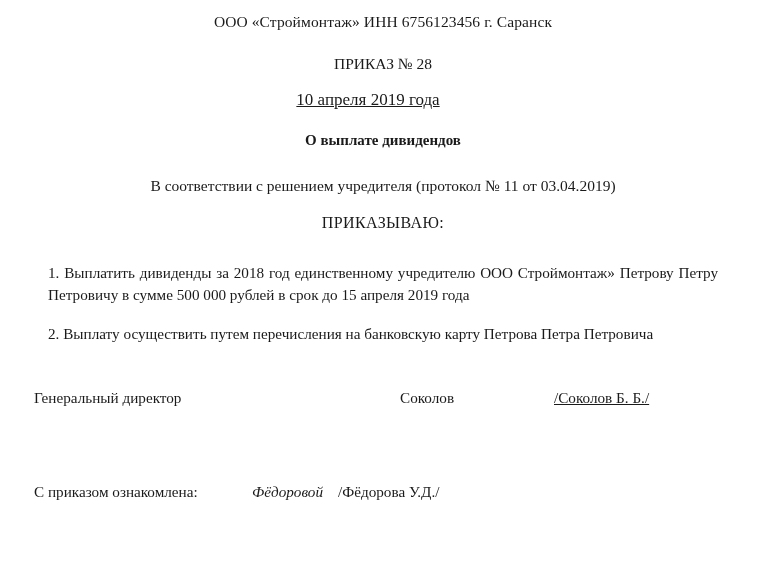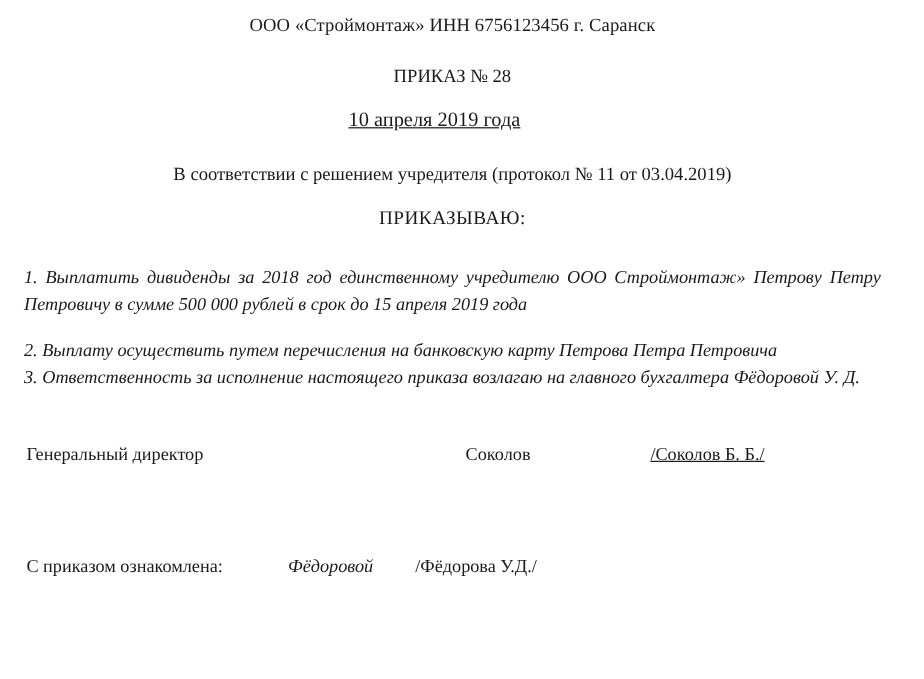--- a/index.html
+++ b/index.html
@@ -19,21 +19,21 @@
     box-sizing: border-box;
     overflow: hidden;
   }
   .doc {
     position: absolute;
     left: 0;
     top: 0;
     width: 770px;
     height: 566px;
     box-sizing: border-box;
-    padding: 8px 36px 0 20px;
+    padding: 8px 36px 0 32px;
   }
   .line-center {
     text-align: center;
     font-size: 15.5px;
     line-height: 1.35;
   }
   .org-header {
     margin-top: 4px;
     font-size: 15.5px;
     letter-spacing: 0.1px;
@@ -63,22 +63,21 @@
     font-size: 16px;
     letter-spacing: 0.4px;
   }
   .body-block {
     margin-top: 28px;
     font-size: 15.2px;
     text-align: justify;
     line-height: 1.45;
   }
   .body-block p {
-    margin: 0;
-    font-style: italic;
+    margin: 16px;
   }
   .item-gap {
     margin-top: 17px !important;
   }
   .signature-row {
     position: relative;
     margin-top: 44px;
     height: 24px;
     font-size: 15.2px;
   }
@@ -112,45 +111,45 @@
     top: 0;
   }
   .ack-script {
     position: absolute;
     left: 220px;
     top: 0;
     font-style: italic;
   }
   .ack-name {
     position: absolute;
-    left: 326px;
+    left: 306px;
     top: 0;
   }
 </style>
 </head>
 <body>
 
 <div class="page">
   <div class="doc">
 
     <div class="line-center org-header">ООО «Строймонтаж» ИНН 6756123456 г. Саранск</div>
 
     <div class="line-center order-title">ПРИКАЗ № 28</div>
 
     <div class="date-right">10 апреля 2019 года</div>
 
+    <div class="line-center subject">О выплате дивидендов</div>
 
     <div class="line-center basis">В соответствии с решением учредителя (протокол № 11 от 03.04.2019)</div>
 
     <div class="line-center command">ПРИКАЗЫВАЮ:</div>
 
     <div class="body-block">
       <p>1. Выплатить дивиденды за 2018 год единственному учредителю ООО Строймонтаж» Петрову Петру Петровичу в сумме 500 000 рублей в срок до 15 апреля 2019 года</p>
       <p class="item-gap">2. Выплату осуществить путем перечисления на банковскую карту Петрова Петра Петровича</p>
-      <p>3. Ответственность за исполнение настоящего приказа возлагаю на главного бухгалтера Фёдоровой У. Д.</p>
     </div>
 
     <div class="signature-row">
       <span class="sig-title">Генеральный директор</span>
       <span class="sig-script">Соколов</span>
       <span class="sig-name">/Соколов Б. Б./</span>
     </div>
 
     <div class="ack-row">
       <span class="ack-label">С приказом ознакомлена:</span>

